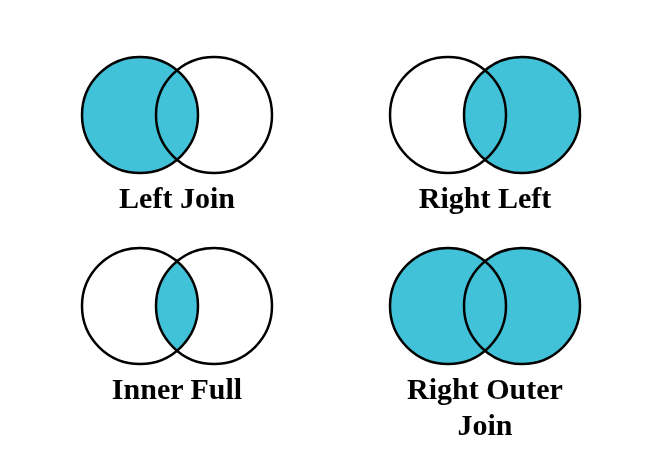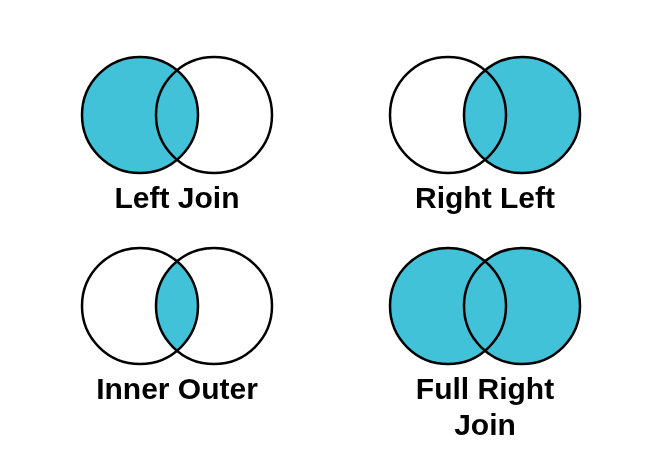--- a/index.html
+++ b/index.html
@@ -6,21 +6,21 @@
     margin: 0;
     padding: 0;
     background: #ffffff;
   }
   #page {
     position: relative;
     width: 654px;
     height: 474px;
     background: #ffffff;
     overflow: hidden;
-    font-family: Liberation Sans, sans-serif;
+    font-family: Liberation Serif, serif;
   }
   .grid {
     position: absolute;
     left: 23px;
     top: 52px;
     display: grid;
     grid-template-columns: 308px 308px;
     grid-template-rows: 191px auto;
   }
   .cell {
@@ -76,30 +76,30 @@
       <div class="venn-holder">
           <svg class="venn-svg" viewBox="0 0 198 126">
             <clipPath id="clip-2">
               <circle cx="136" cy="63" r="58"></circle>
             </clipPath>
             <circle cx="62" cy="63" r="58" fill="#41c2d8" clip-path="url(#clip-2)"></circle>
             <circle cx="62" cy="63" r="58" fill="none" stroke="#000000" stroke-width="2.5"></circle>
             <circle cx="136" cy="63" r="58" fill="none" stroke="#000000" stroke-width="2.5"></circle>
           </svg>
         </div>
-      <div class="diagram-label">Inner Outer</div>
+      <div class="diagram-label">Inner Full</div>
     </div>
 
     <div class="cell">
       <div class="venn-holder">
           <svg class="venn-svg" viewBox="0 0 198 126">
             <circle cx="62" cy="63" r="58" fill="#41c2d8"></circle>
             <circle cx="136" cy="63" r="58" fill="#41c2d8"></circle>
             <circle cx="62" cy="63" r="58" fill="none" stroke="#000000" stroke-width="2.5"></circle>
             <circle cx="136" cy="63" r="58" fill="none" stroke="#000000" stroke-width="2.5"></circle>
           </svg>
         </div>
-      <div class="diagram-label">Full Right
+      <div class="diagram-label">Right Outer
 Join</div>
     </div>
 
   </div>
 </div>
 
 </body></html>

